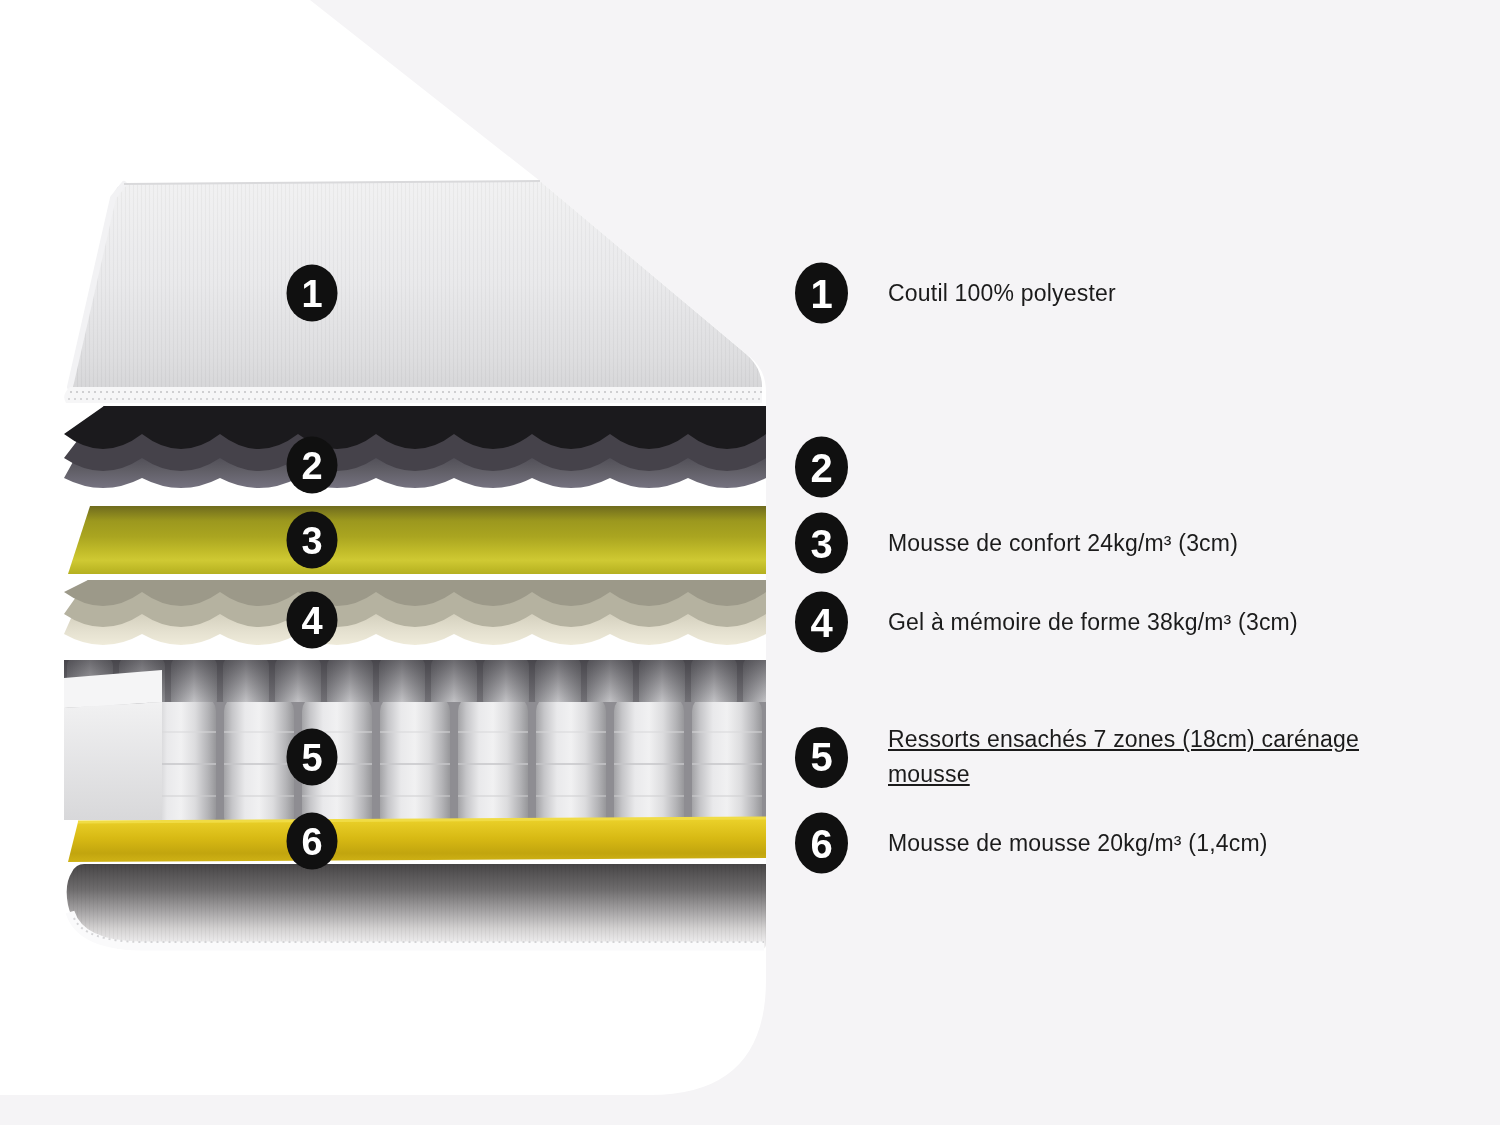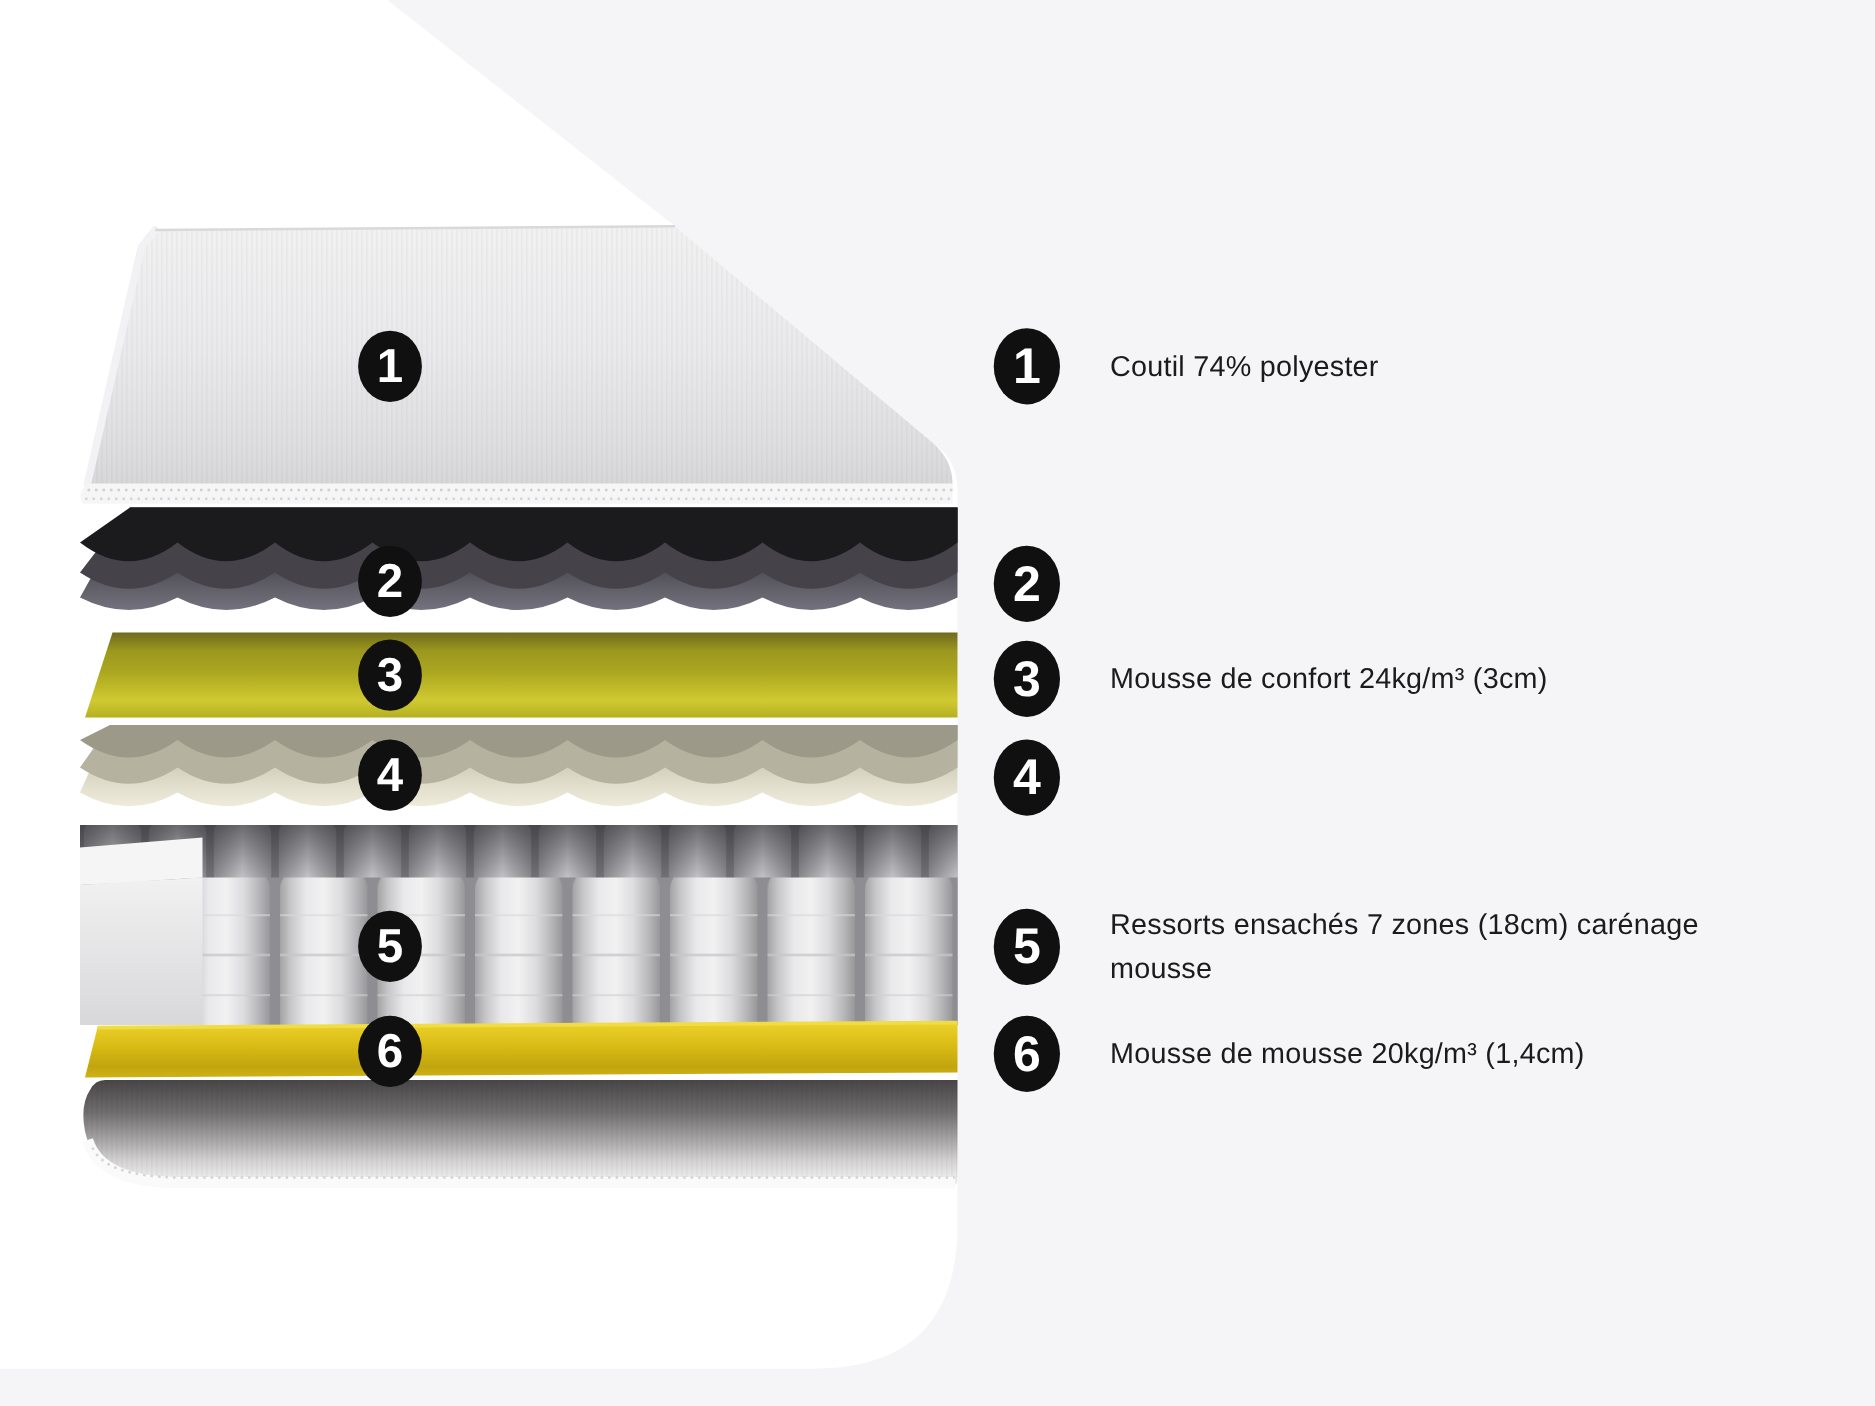--- a/index.html
+++ b/index.html
@@ -31,21 +31,21 @@
     display:flex;align-items:center;gap:40px;
     transform:translateY(-50%);
   }
   .legend-row .badge{position:static;transform:none;flex:0 0 auto;}
   .legend-label{
     color:var(--text,#1b1b1b);
     font-size:23px;font-weight:500;
     letter-spacing:0.2px;
     line-height:35px;
   }
-  .legend-row.wrap .legend-label{max-width:548px;}
+  .legend-row.wrap .legend-label{max-width:548px;text-decoration:underline;}
 </style>
 </head>
 <body>
 
 <div class="scene">
 
   <svg class="art" viewBox="0 0 1500 1125" aria-hidden="true">
     <defs>
       <linearGradient id="gCoutil" x1="0" y1="0" x2="0" y2="1">
         <stop offset="0" stop-color="#f1f1f2"></stop>
@@ -192,37 +192,38 @@
     </div>
   <div class="badge diagram" style="left:312px;top:841px">
       <span>6</span>
     </div>
 
   <div class="legend">
     <div class="legend-row" style="top:293px">
       <div class="badge">
           <span>1</span>
         </div>
-      <div class="legend-label">Coutil 74% polyester</div>
+      <div class="legend-label">Coutil 100% polyester</div>
     </div>
     <div class="legend-row" style="top:467px">
       <div class="badge">
           <span>2</span>
         </div>
     </div>
     <div class="legend-row" style="top:543px">
       <div class="badge">
           <span>3</span>
         </div>
       <div class="legend-label">Mousse de confort 24kg/m³ (3cm)</div>
     </div>
     <div class="legend-row" style="top:622px">
       <div class="badge">
           <span>4</span>
         </div>
+      <div class="legend-label">Gel à mémoire de forme 38kg/m³ (3cm)</div>
     </div>
     <div class="legend-row wrap" style="top:757px">
       <div class="badge">
           <span>5</span>
         </div>
       <div class="legend-label">Ressorts ensachés 7 zones (18cm) carénage mousse</div>
     </div>
     <div class="legend-row" style="top:843px">
       <div class="badge">
           <span>6</span>

